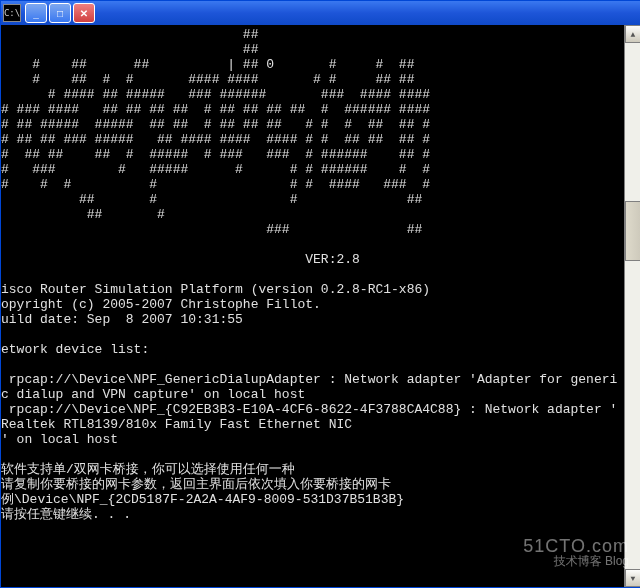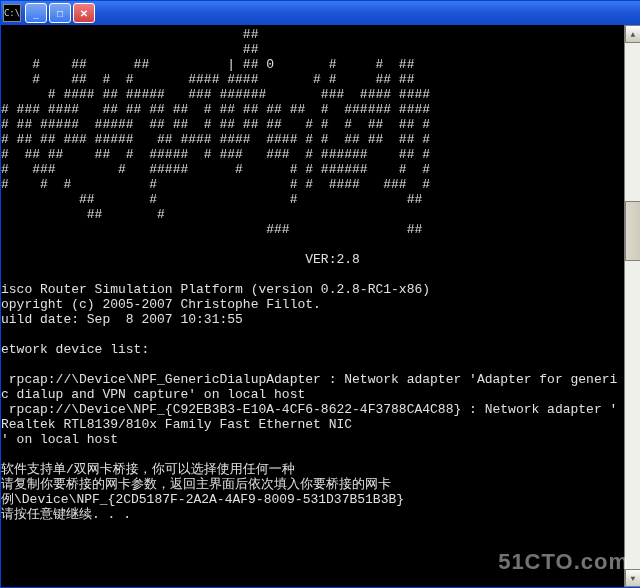--- a/index.html
+++ b/index.html
@@ -118,22 +118,22 @@
   .watermark {
     position: absolute;
     right: 12px;
     bottom: 18px;
     color: rgba(255,255,255,0.45);
     font-family: "Arial", sans-serif;
     text-align: right;
     pointer-events: none;
   }
   .watermark .big {
-    font-size: 22px;
-    font-weight: bold;
+    font-size: 18px;
+    font-weight: normal;
     letter-spacing: 1px;
   }
   .watermark .small {
     font-size: 12px;
   }
 </style>
 </head>
 <body>
 
 <div class="window">
@@ -184,15 +184,16 @@
     <div class="scrollbar">
       <div class="sbbtn">▲</div>
       <div class="sbtrack">
         <div class="sbthumb"></div>
       </div>
       <div class="sbbtn">▼</div>
     </div>
 
     <div class="watermark">
       <div class="big">51CTO.com</div>
+      <div class="small">技术博客  Blog</div>
     </div>
   </div>
 </div>
 
 </body></html>

